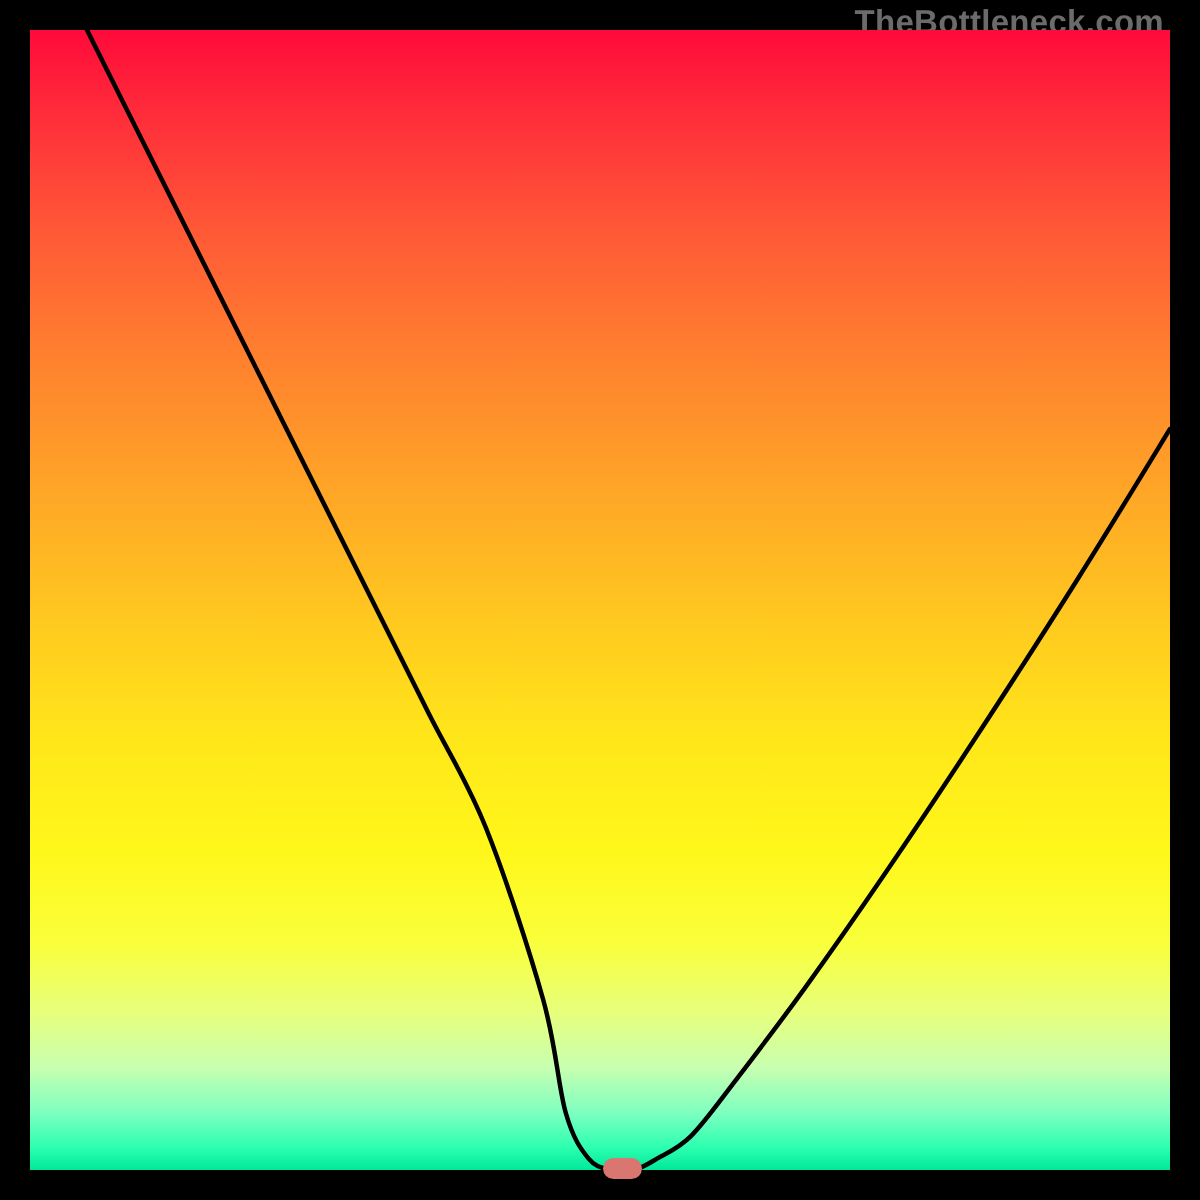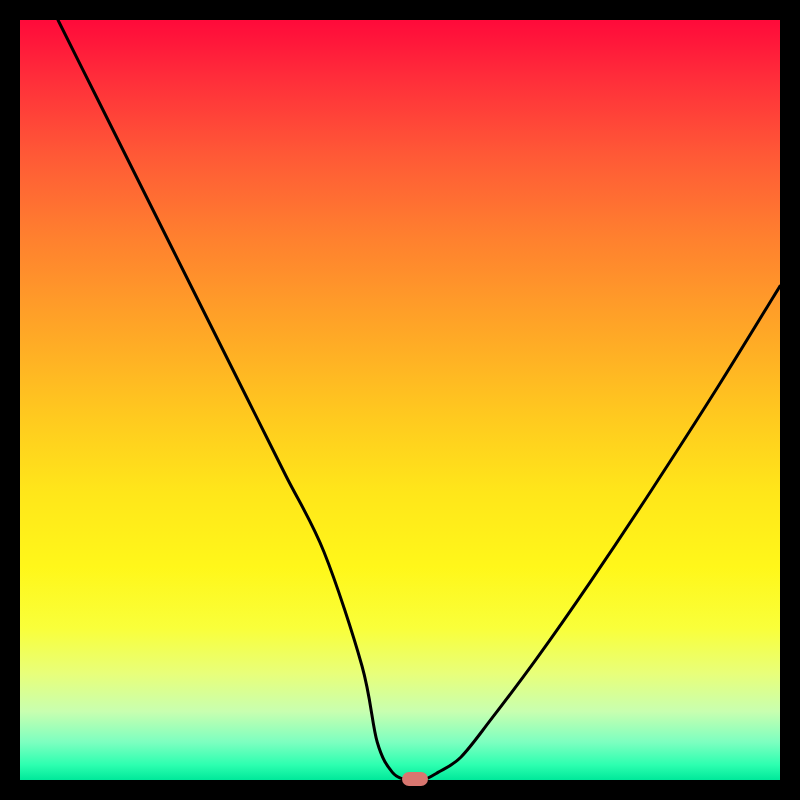--- a/index.html
+++ b/index.html
@@ -52,19 +52,20 @@
     width: 26px;
     height: 14px;
     background: #d8766f;
     border-radius: 7px;
   }
 </style>
 </head>
 <body>
 
 <div class="frame">
+  <div class="watermark">TheBottleneck.com</div>
   <div class="plot-area">
     <svg class="curve" viewBox="0 0 760 760" preserveAspectRatio="none">
       <path fill="none" stroke="#000" stroke-width="3" stroke-linecap="round" stroke-linejoin="round" d="M 38.0 0.0 C 44.3 12.7, 63.3 50.7, 76.0 76.0 C 88.7 101.3, 101.3 126.7, 114.0 152.0 C 126.7 177.3, 139.3 202.7, 152.0 228.0 C 164.7 253.3, 177.3 278.7, 190.0 304.0 C 202.7 329.3, 215.3 354.7, 228.0 380.0 C 240.7 405.3, 253.3 430.7, 266.0 456.0 C 278.7 481.3, 291.3 500.3, 304.0 532.0 C 316.7 563.7, 333.1 614.3, 342.0 646.0 C 350.9 677.7, 352.1 704.3, 357.2 722.0 C 362.3 739.7, 367.3 746.1, 372.4 752.4 C 377.5 758.7, 382.5 758.7, 387.6 760.0 C 392.7 761.3, 397.7 761.3, 402.8 760.0 C 407.9 758.7, 411.7 756.2, 418.0 752.4 C 424.3 748.6, 431.9 746.1, 440.8 737.2 C 449.7 728.3, 458.5 715.7, 471.2 699.2 C 483.9 682.7, 500.3 661.2, 516.8 638.4 C 533.3 615.6, 551.0 590.3, 570.0 562.4 C 589.0 534.5, 609.3 504.1, 630.8 471.2 C 652.3 438.3, 677.7 399.0, 699.2 364.8 C 720.7 330.6, 749.9 282.5, 760.0 266.0"></path>
     </svg>
     <div class="marker" style="left: 382.2px; top: 752px; background: rgb(216, 118, 111);"></div>
   </div>
 </div>
 
 </body></html>

